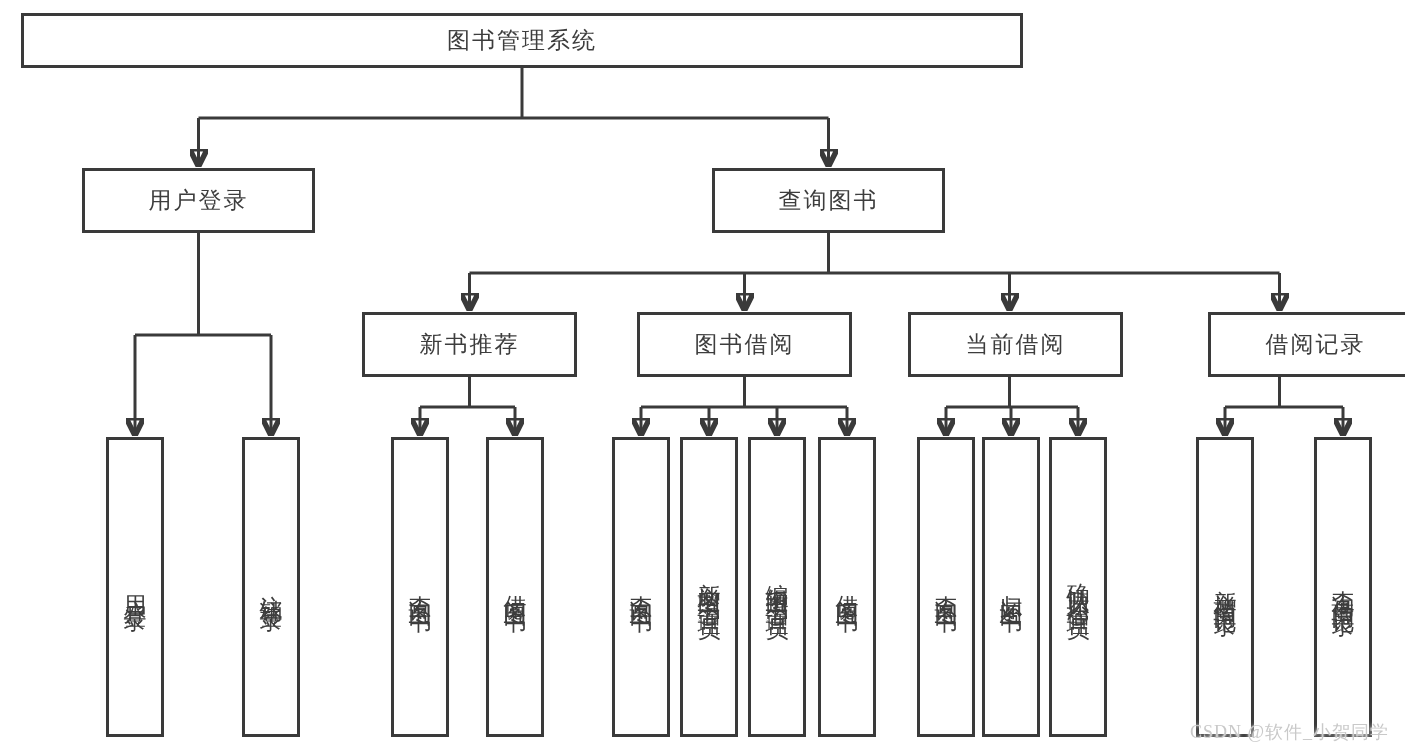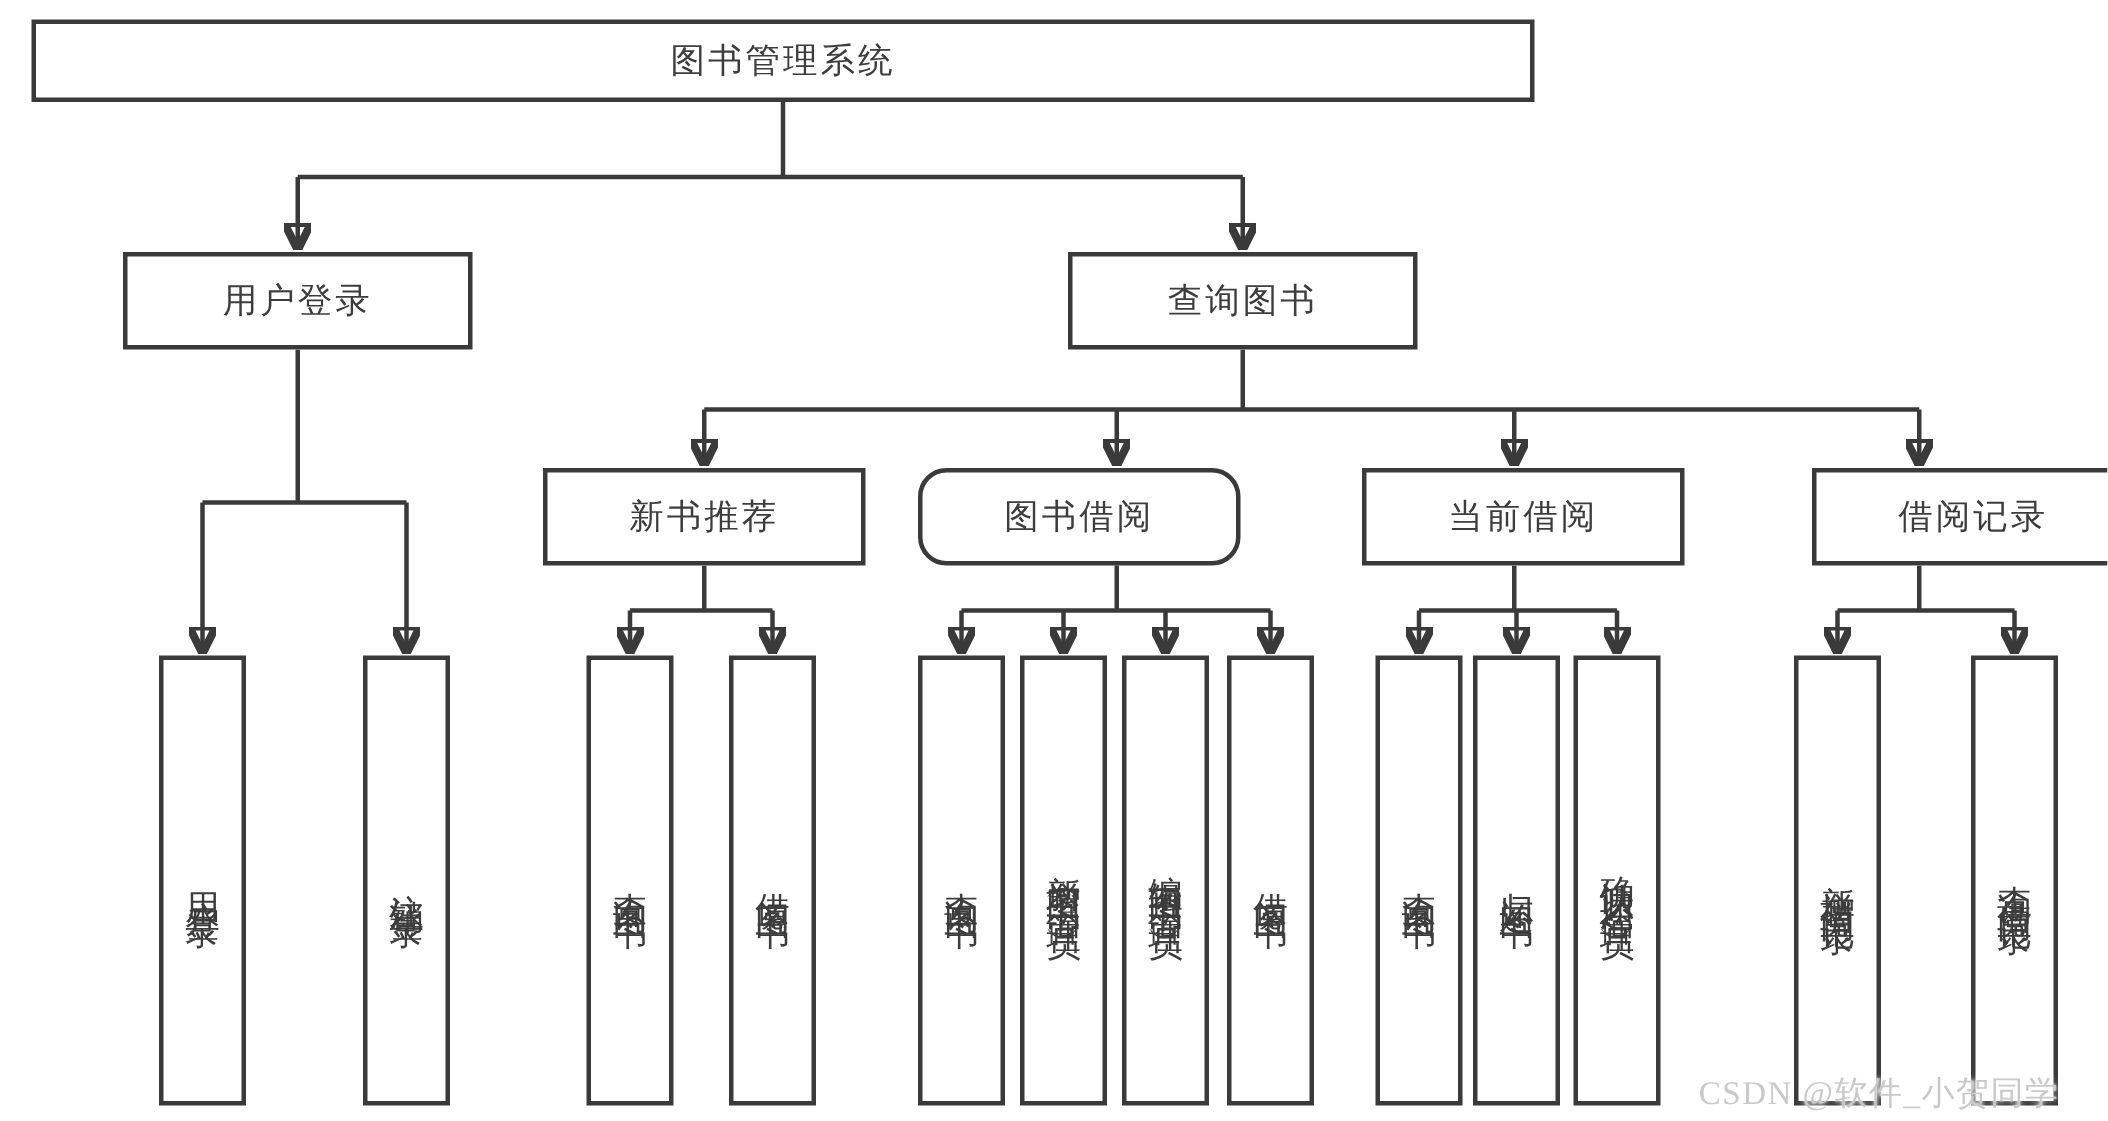--- a/index.html
+++ b/index.html
@@ -42,22 +42,22 @@
   .vbox span{
     writing-mode:vertical-rl;
     text-orientation:mixed;
     font-size:23px;
     letter-spacing:5px;
     line-height:1;
     color:var(--text);
   }
   .watermark{
     position:absolute;
-    right:32px;bottom:3px;
-    font-size:22px;
+    right:16px;bottom:3px;
+    font-size:18px;
     color:var(--watermark);
     z-index:3;
     white-space:nowrap;
     text-shadow:0 0 5px #fff, 0 0 2px #fff;
     letter-spacing:1px;
   }
 </style>
 </head>
 <body>
 
@@ -118,21 +118,21 @@
   <div class="box hbox l2-box" style="left:82px;">
     <span>用户登录</span>
   </div>
   <div class="box hbox l2-box" style="left:712px;">
     <span>查询图书</span>
   </div>
 
   <div class="box hbox l3-box" style="left:362px;">
     <span>新书推荐</span>
   </div>
-  <div class="box hbox l3-box" style="left:612px;border-radius:19px;">
+  <div class="box hbox l3-box" style="left:637px;">
     <span>图书借阅</span>
   </div>
   <div class="box hbox l3-box" style="left:908px;">
     <span>当前借阅</span>
   </div>
   <div class="box hbox l3-box" style="left:1208px;">
     <span>借阅记录</span>
   </div>
 
   <div class="box vbox" style="left:106px;">

